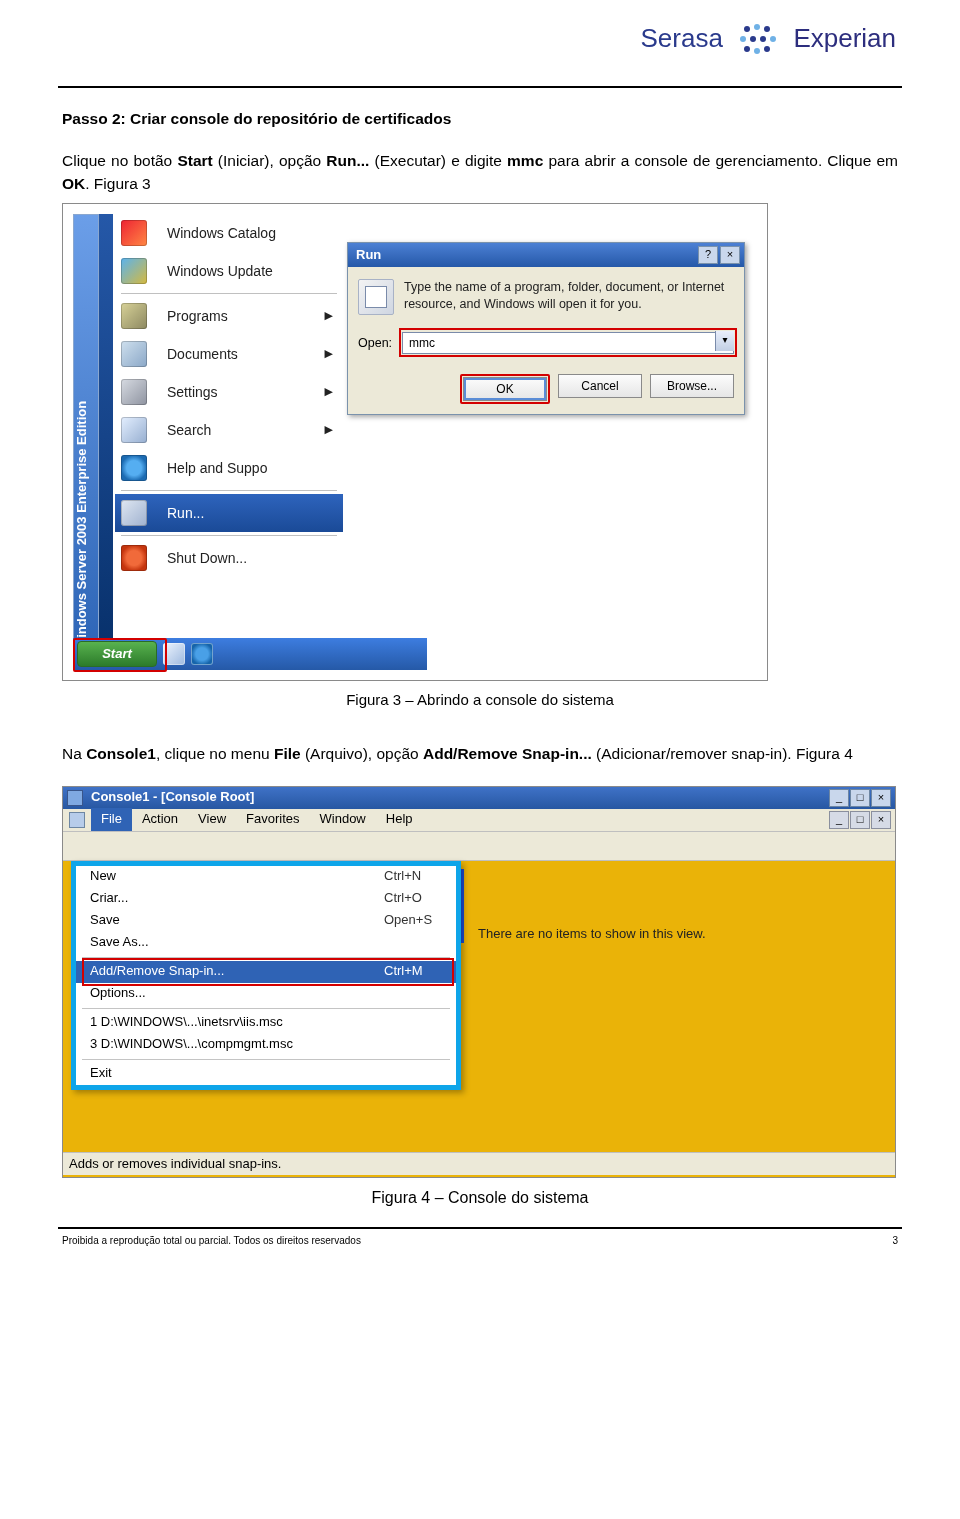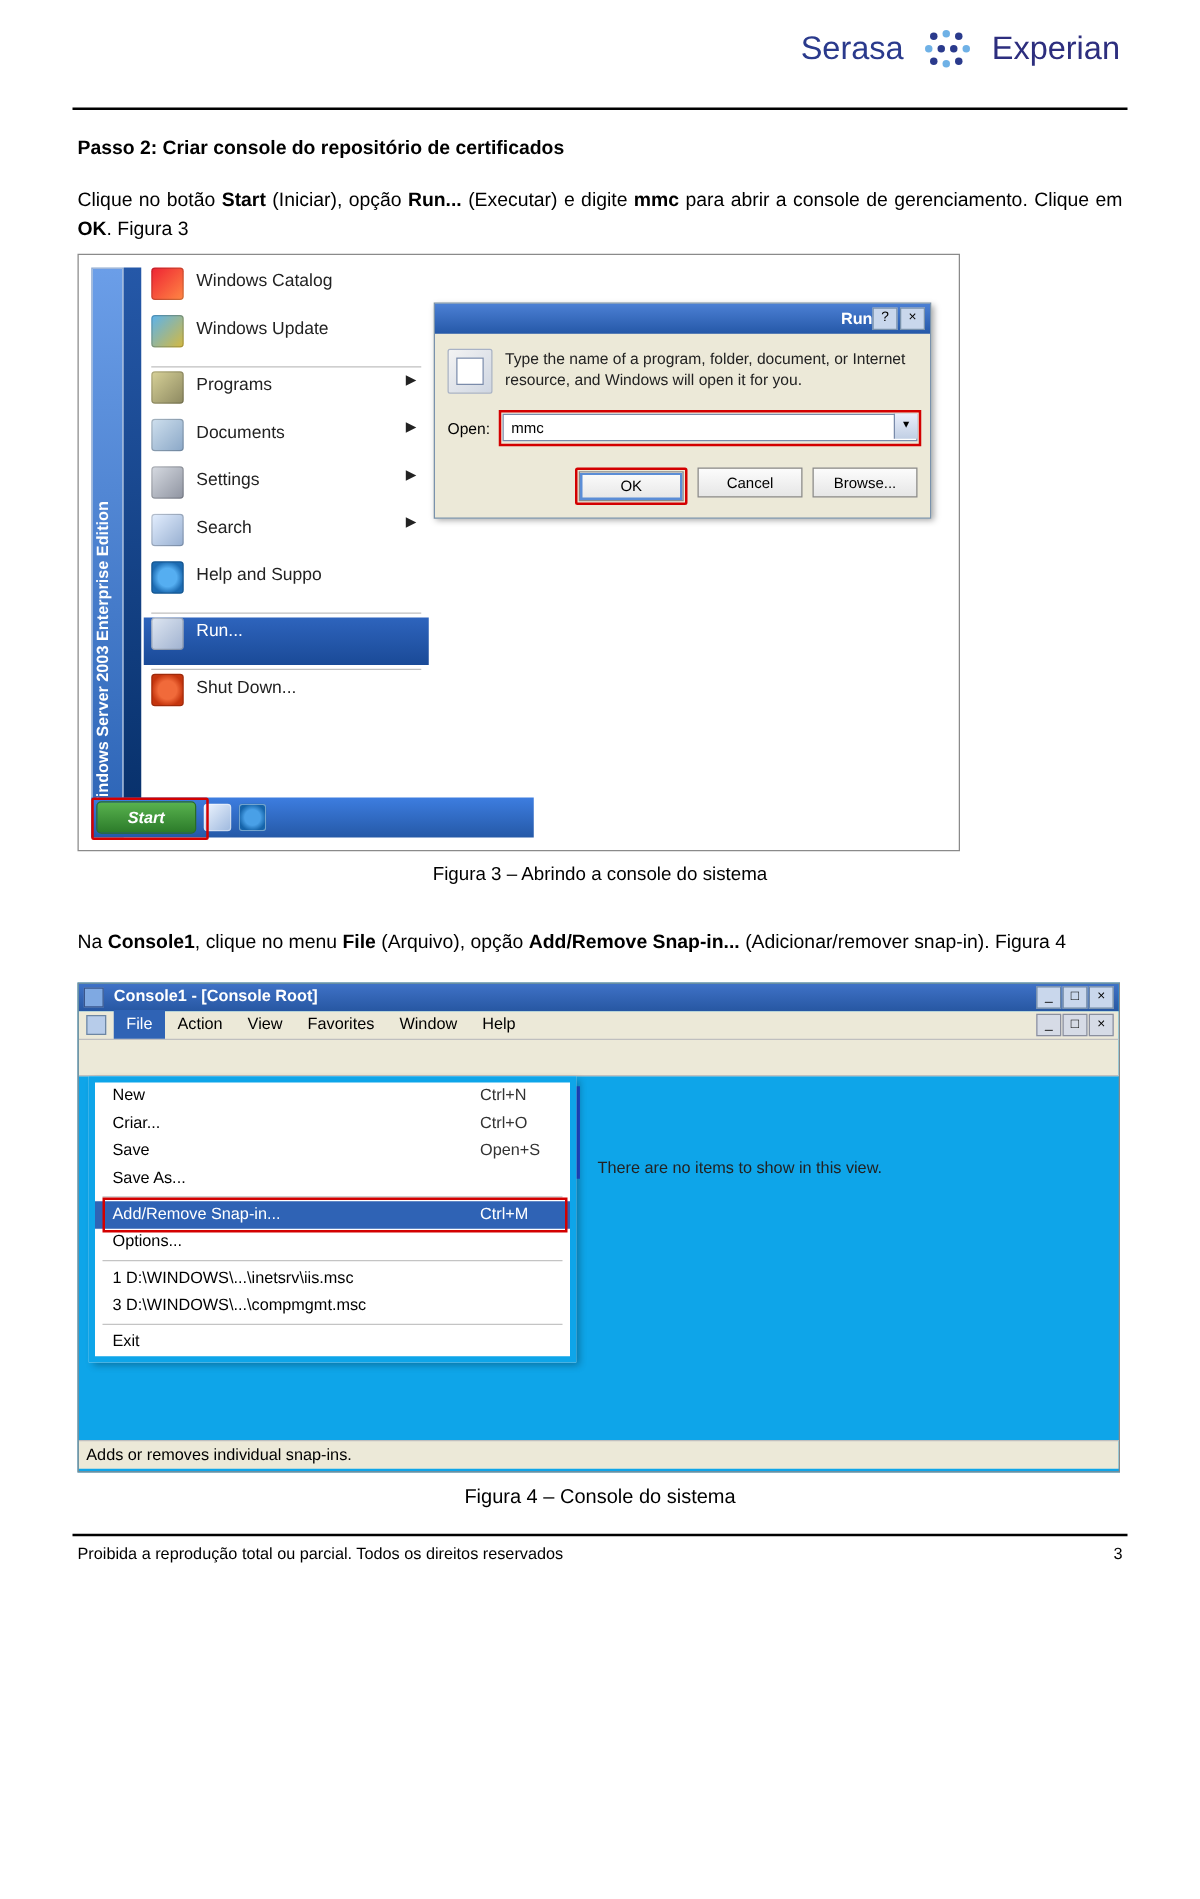--- a/index.html
+++ b/index.html
@@ -16,31 +16,31 @@
   .para{margin:0 0 8px 0;text-align:justify}
   .bold{font-weight:bold}
   .screenshot{border:1px solid #8a8a8a;background:#fff;margin-top:4px}
   
   .ss1{width:704px;height:476px;position:relative;overflow:hidden}
   .ss1 .start-stripe{position:absolute;left:10px;top:10px;width:24px;bottom:10px;
     background:linear-gradient(180deg,#6b9ee8 0%,#2b63b5 100%);border:1px solid #8aa7cf}
   .ss1 .banner{position:absolute;left:36px;bottom:22px;top:10px;width:14px;background:linear-gradient(180deg,#2558a8,#07306a)}
   .ss1 .banner-label{position:absolute;left:10px;top:46px;transform-origin:top left;transform:rotate(-90deg) translate(-400px,0);color:#fff;font-size:13px;font-weight:bold;white-space:nowrap}
   .start-menu{position:absolute;left:52px;top:10px;width:228px}
-  .sm-item{display:flex;height:38px;gap:10px;padding-left:6px;font-size:14px;color:#222}
+  .sm-item{display:flex;align-items:center;height:38px;gap:20px;padding-left:6px;font-size:14px;color:#222}
   .sm-item .ico{width:26px;height:26px;border-radius:3px;box-shadow:inset 0 0 0 1px rgba(0,0,0,.2)}
   .sm-sep{height:1px;background:#c0c0c0;margin:3px 6px}
   .sm-item.on{background:linear-gradient(180deg,#2e64bd,#1a4a97);color:#fff}
   .taskbar{position:absolute;left:10px;right:340px;bottom:10px;height:32px;display:flex;align-items:center;background:linear-gradient(180deg,#3d7de0,#2559a7);}
   .start-btn{width:78px;height:24px;margin-left:4px;background:linear-gradient(180deg,#58b24e,#2c7b2a);border-radius:4px;border:1px solid #2a6c26;display:flex;align-items:center;justify-content:center;font-style:italic;font-weight:bold;color:#fff;font-size:13px}
   .start-hl{position:absolute;left:10px;bottom:8px;width:90px;height:30px;border:2px solid #d30000;border-radius:2px;pointer-events:none}
   .tbicon{width:22px;height:22px;margin-left:6px;border-radius:3px;box-shadow:inset 0 0 0 1px rgba(255,255,255,.4)}
   
   .run-dlg{position:absolute;right:22px;top:38px;width:396px;background:#ece9d8;border:1px solid #7a92ac;box-shadow:2px 2px 5px rgba(0,0,0,.35)}
-  .run-titlebar{height:24px;background:linear-gradient(180deg,#4c80d4,#2558a8);display:flex;align-items:center;justify-content:flex-end;padding:0 4px}
+  .run-titlebar{height:24px;background:linear-gradient(180deg,#4c80d4,#2558a8);display:flex;align-items:center;justify-content:space-between;padding:0 4px}
   .run-title{color:#fff;font-weight:bold;font-size:13px;padding-left:4px}
   .tb-btns{display:flex;gap:2px}
   .tb-btn{width:18px;height:16px;background:#c9d7ec;border:1px solid #7a92ac;font-size:11px;line-height:14px;text-align:center}
   .run-body{padding:12px 10px 10px 10px}
   .run-row{display:flex;gap:10px}
   .run-ico{width:34px;height:34px;background:linear-gradient(135deg,#f3f3f3,#cfd6e2);border:1px solid #a8b2c6;border-radius:2px;flex:none;position:relative}
   .run-ico:after{content:"";position:absolute;left:6px;top:6px;width:20px;height:20px;border:1px solid #7a8baa;background:#fff}
   .run-text{font-size:12.5px;color:#222;line-height:1.35}
   .run-open{display:flex;align-items:center;margin-top:16px;gap:10px}
   .run-open label{font-size:12.5px}
@@ -49,21 +49,21 @@
   .run-dd{position:absolute;right:1px;top:1px;width:18px;height:20px;background:linear-gradient(180deg,#e9eefb,#c1cfe4);border-left:1px solid #7a8baa;text-align:center;line-height:18px;font-size:10px}
   .run-hl{border:2px solid #d30000;padding:1px;margin:-3px}
   .run-btnrow{display:flex;justify-content:flex-end;gap:8px;margin-top:20px}
   .run-btn{width:84px;height:24px;background:linear-gradient(180deg,#fcfcfc,#e6e6e6);border:1px solid #8a8a8a;font-size:12px}
   .run-btn.ok{box-shadow:0 0 0 2px #5b8dd6 inset}
   .ok-hl{display:inline-block;border:2px solid #d30000;padding:1px;border-radius:2px}
 
   .caption{text-align:center;font-size:15px;margin-top:8px}
 
   
-  .ss2{width:832px;height:390px;position:relative;margin-top:20px;background:#0ea5e9;overflow:hidden}
+  .ss2{width:832px;height:390px;position:relative;margin-top:20px;background:#eab308;overflow:hidden}
   .mmc-title{height:22px;background:linear-gradient(180deg,#3f72c7,#2757a2);display:flex;align-items:center;justify-content:space-between;padding:0 4px}
   .mmc-title .ico{width:14px;height:14px;background:#7fa9e2;margin-right:4px;border:1px solid #39568c;display:inline-block}
   .mmc-title .t{color:#fff;font-size:13px;font-weight:bold;display:flex;align-items:center;gap:4px}
   .mmc-title .win-btns{display:flex;gap:1px}
   .mmc-title .wb{width:18px;height:16px;background:#c9d7ec;border:1px solid #6d86a3;font-size:11px;text-align:center;line-height:14px}
   .menubar{height:22px;background:#ece9d8;display:flex;align-items:center;font-size:13px;gap:0;border-bottom:1px solid #bfbfbf;padding-left:6px}
   .menubar .mi{padding:2px 10px}
   .menubar .mi.on{background:#2f63b5;color:#fff}
   .menubar .ico{width:14px;height:14px;background:#b7ccea;border:1px solid #6d86a3;margin-right:6px}
   .menubar .mdi{margin-left:auto;display:flex;gap:1px;padding-right:4px}
@@ -77,21 +77,21 @@
   .fm-row.on{background:#2f63b5;color:#fff}
   .fm-row.on .r{color:#fff}
   .fm-sep{height:1px;background:#c4c4c4;margin:3px 6px}
   .fm-hl{position:absolute;left:6px;top:92px;width:368px;height:24px;border:2px solid #d30000;pointer-events:none}
   .content-area{position:absolute;left:398px;top:8px;right:6px;color:#222;font-size:13px;border-left:3px solid #1d4ed8;padding:56px 8px 0 14px}
   .status{position:absolute;left:0;right:0;bottom:0;height:22px;background:#ece9d8;border-top:1px solid #bfbfbf;font-size:13px;padding-left:6px;line-height:22px}
 
   .caption2{text-align:center;font-size:16px;margin-top:8px}
 
   .footer-rule{border:none;border-top:2px solid #000;margin:18px 58px 6px}
-  .footer{display:flex;justify-content:space-between;font-size:13px;padding:0 62px 20px}
+  .footer{display:flex;justify-content:space-between;font-size:10px;padding:0 62px 20px}
   .arrow{margin-left:auto;padding-right:10px;font-size:11px}
 </style>
 </head>
 <body>
 <div class="page">
 
 <div class="header-area">
   <div class="logo">
     <span class="serasa">Serasa</span>
     <span class="dots">

